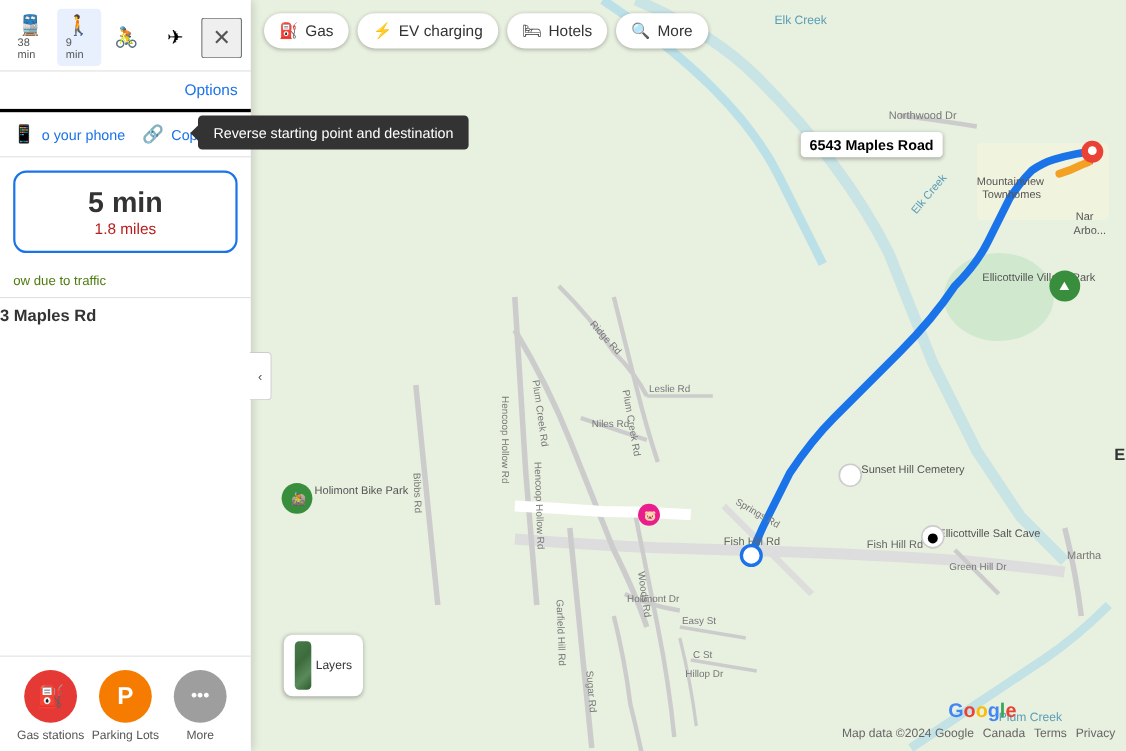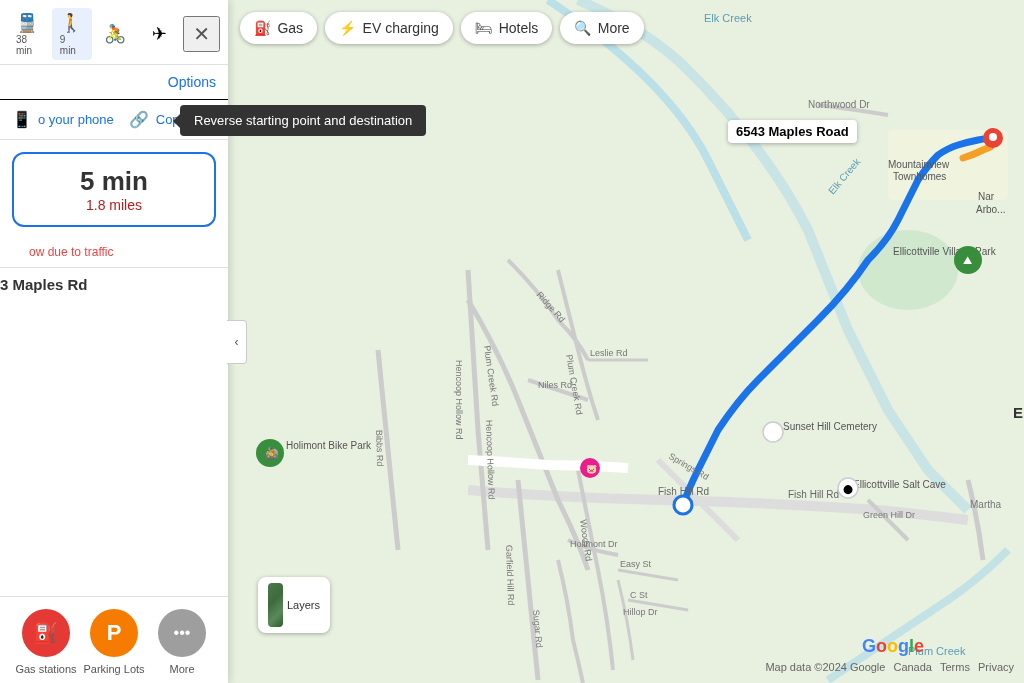--- a/index.html
+++ b/index.html
@@ -100,21 +100,21 @@
       transform: translateY(-50%);
       border: 7px solid transparent;
       border-right-color: #333;
       border-left: none;
     }
 
     
     .options-row {
       padding: 8px 12px;
       text-align: right;
-      border-bottom: 1px solid #000000;
+      border-bottom: 3px solid #000000;
     }
     .options-btn {
       color: #1a73e8;
       font-size: 14px;
       cursor: pointer;
       background: none;
       border: none;
     }
 
     
@@ -147,24 +147,23 @@
       font-size: 26px;
       font-weight: bold;
       color: #333;
     }
     .route-distance {
       font-size: 14px;
       color: #b91c1c;
     }
     .traffic-note {
       font-size: 12px;
-      color: #ef4444;
+      color: #4d7c0f;
       margin-top: 6px;
       text-align: left;
-      margin-left: 17px;
     }
 
     
     .destination-label {
       padding: 8px 12px 4px 0;
       font-size: 15px;
       font-weight: bold;
       color: #333;
       border-top: 1px solid #e0e0e0;
     }

